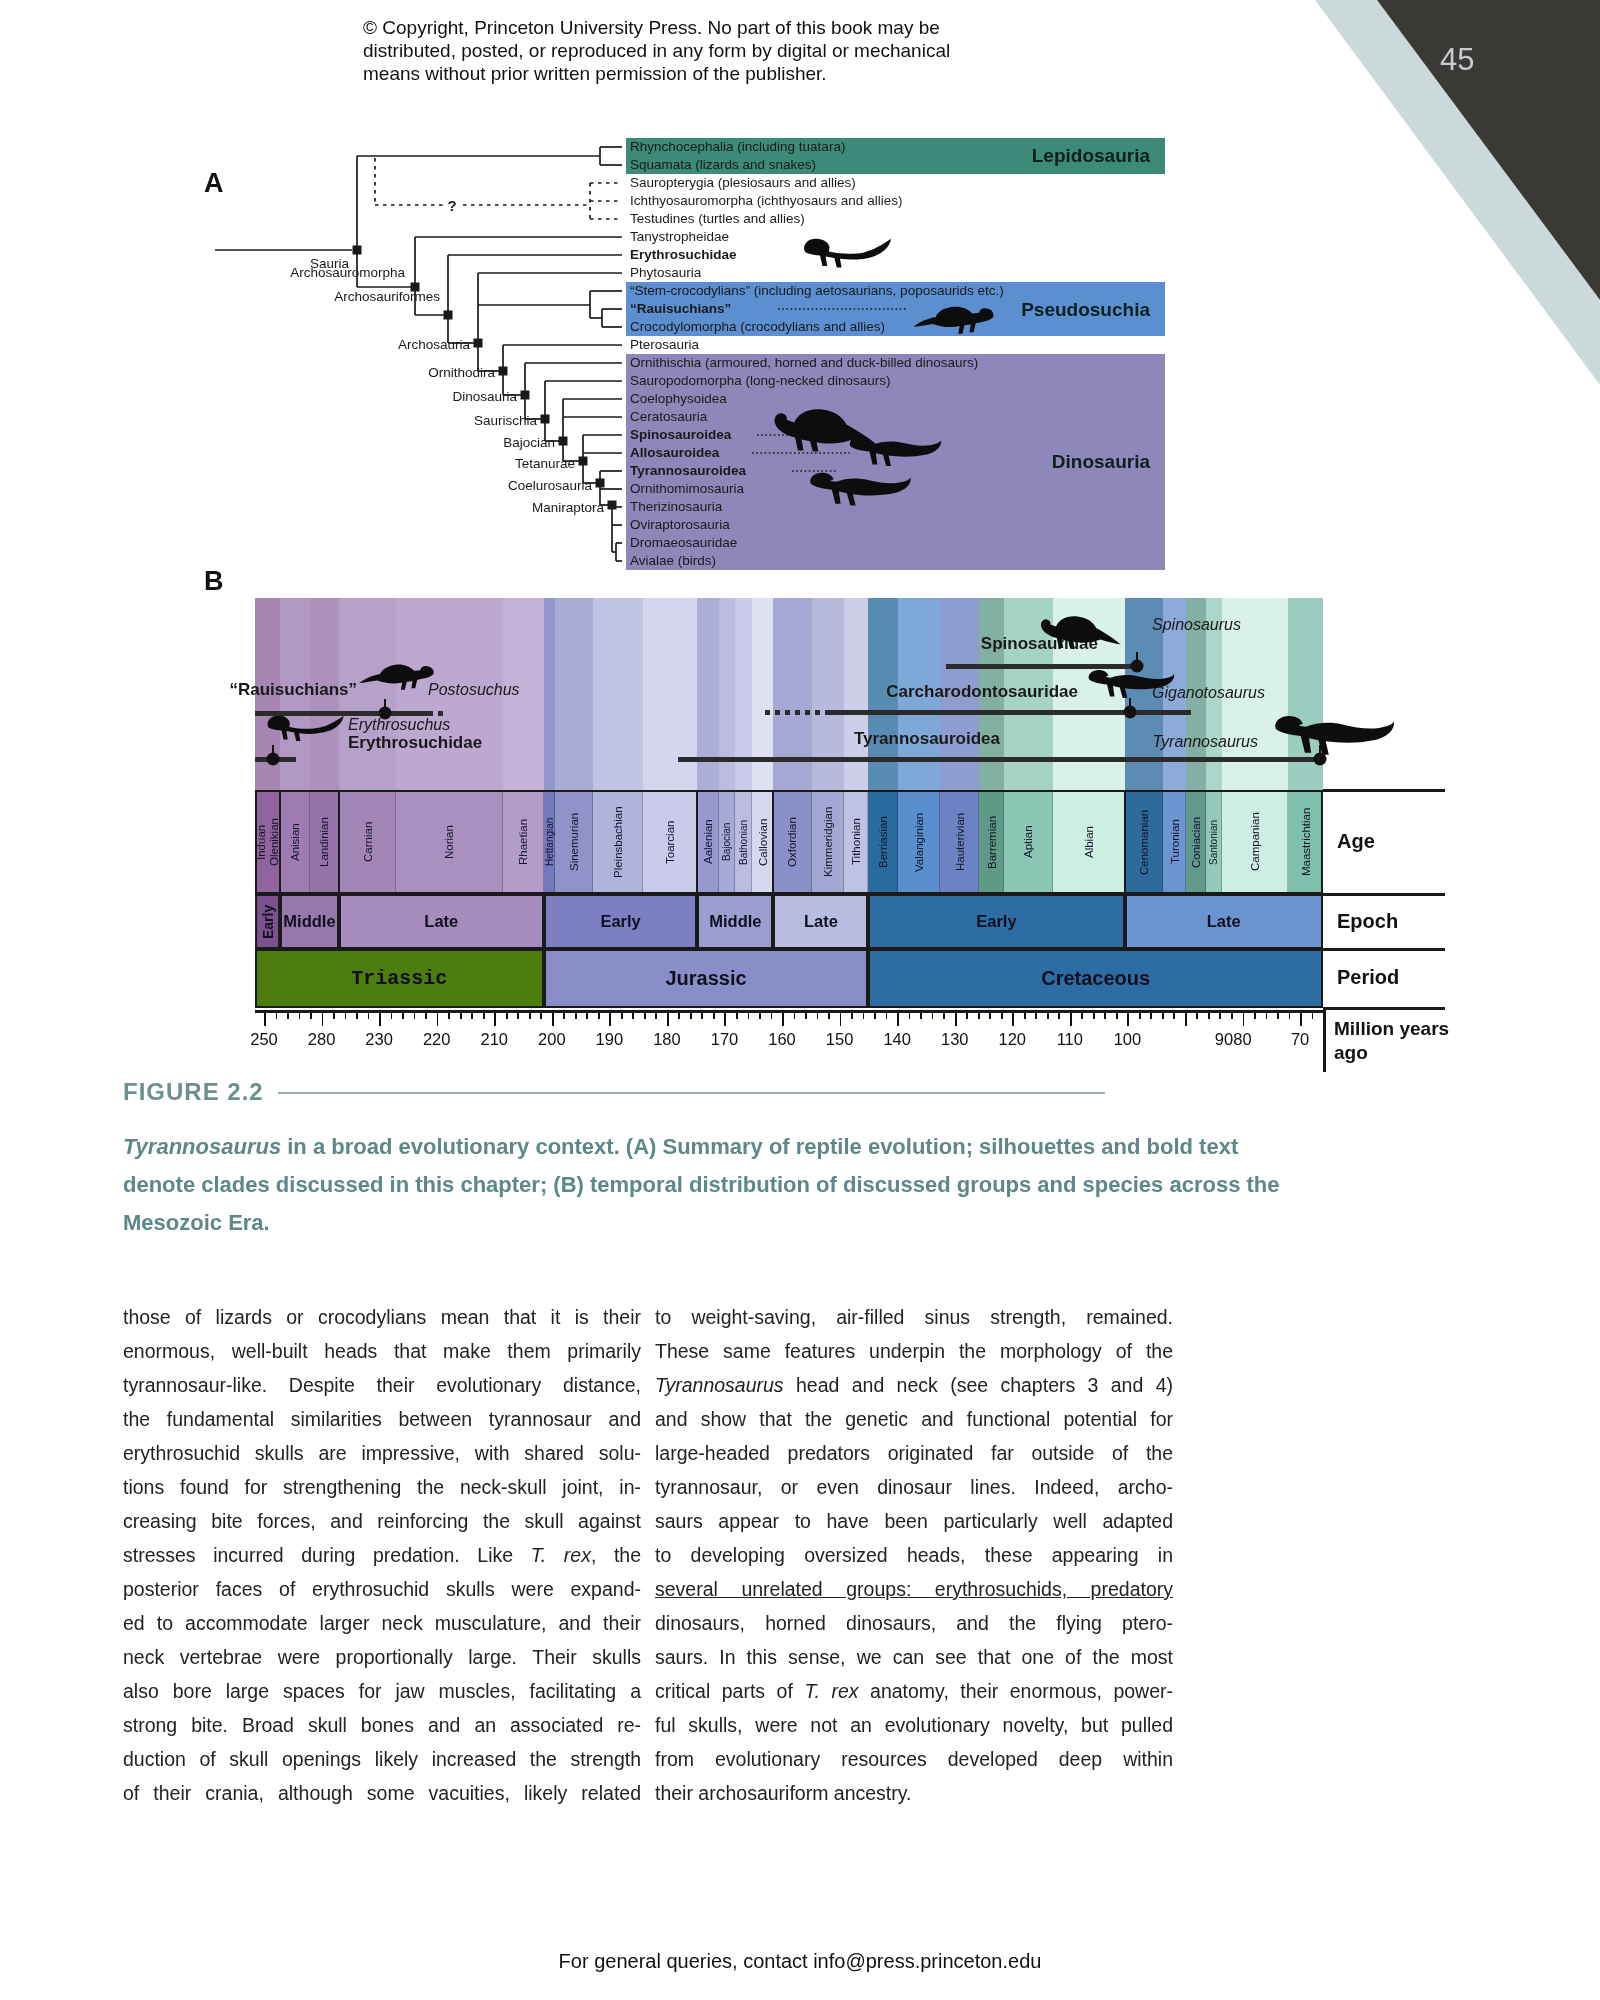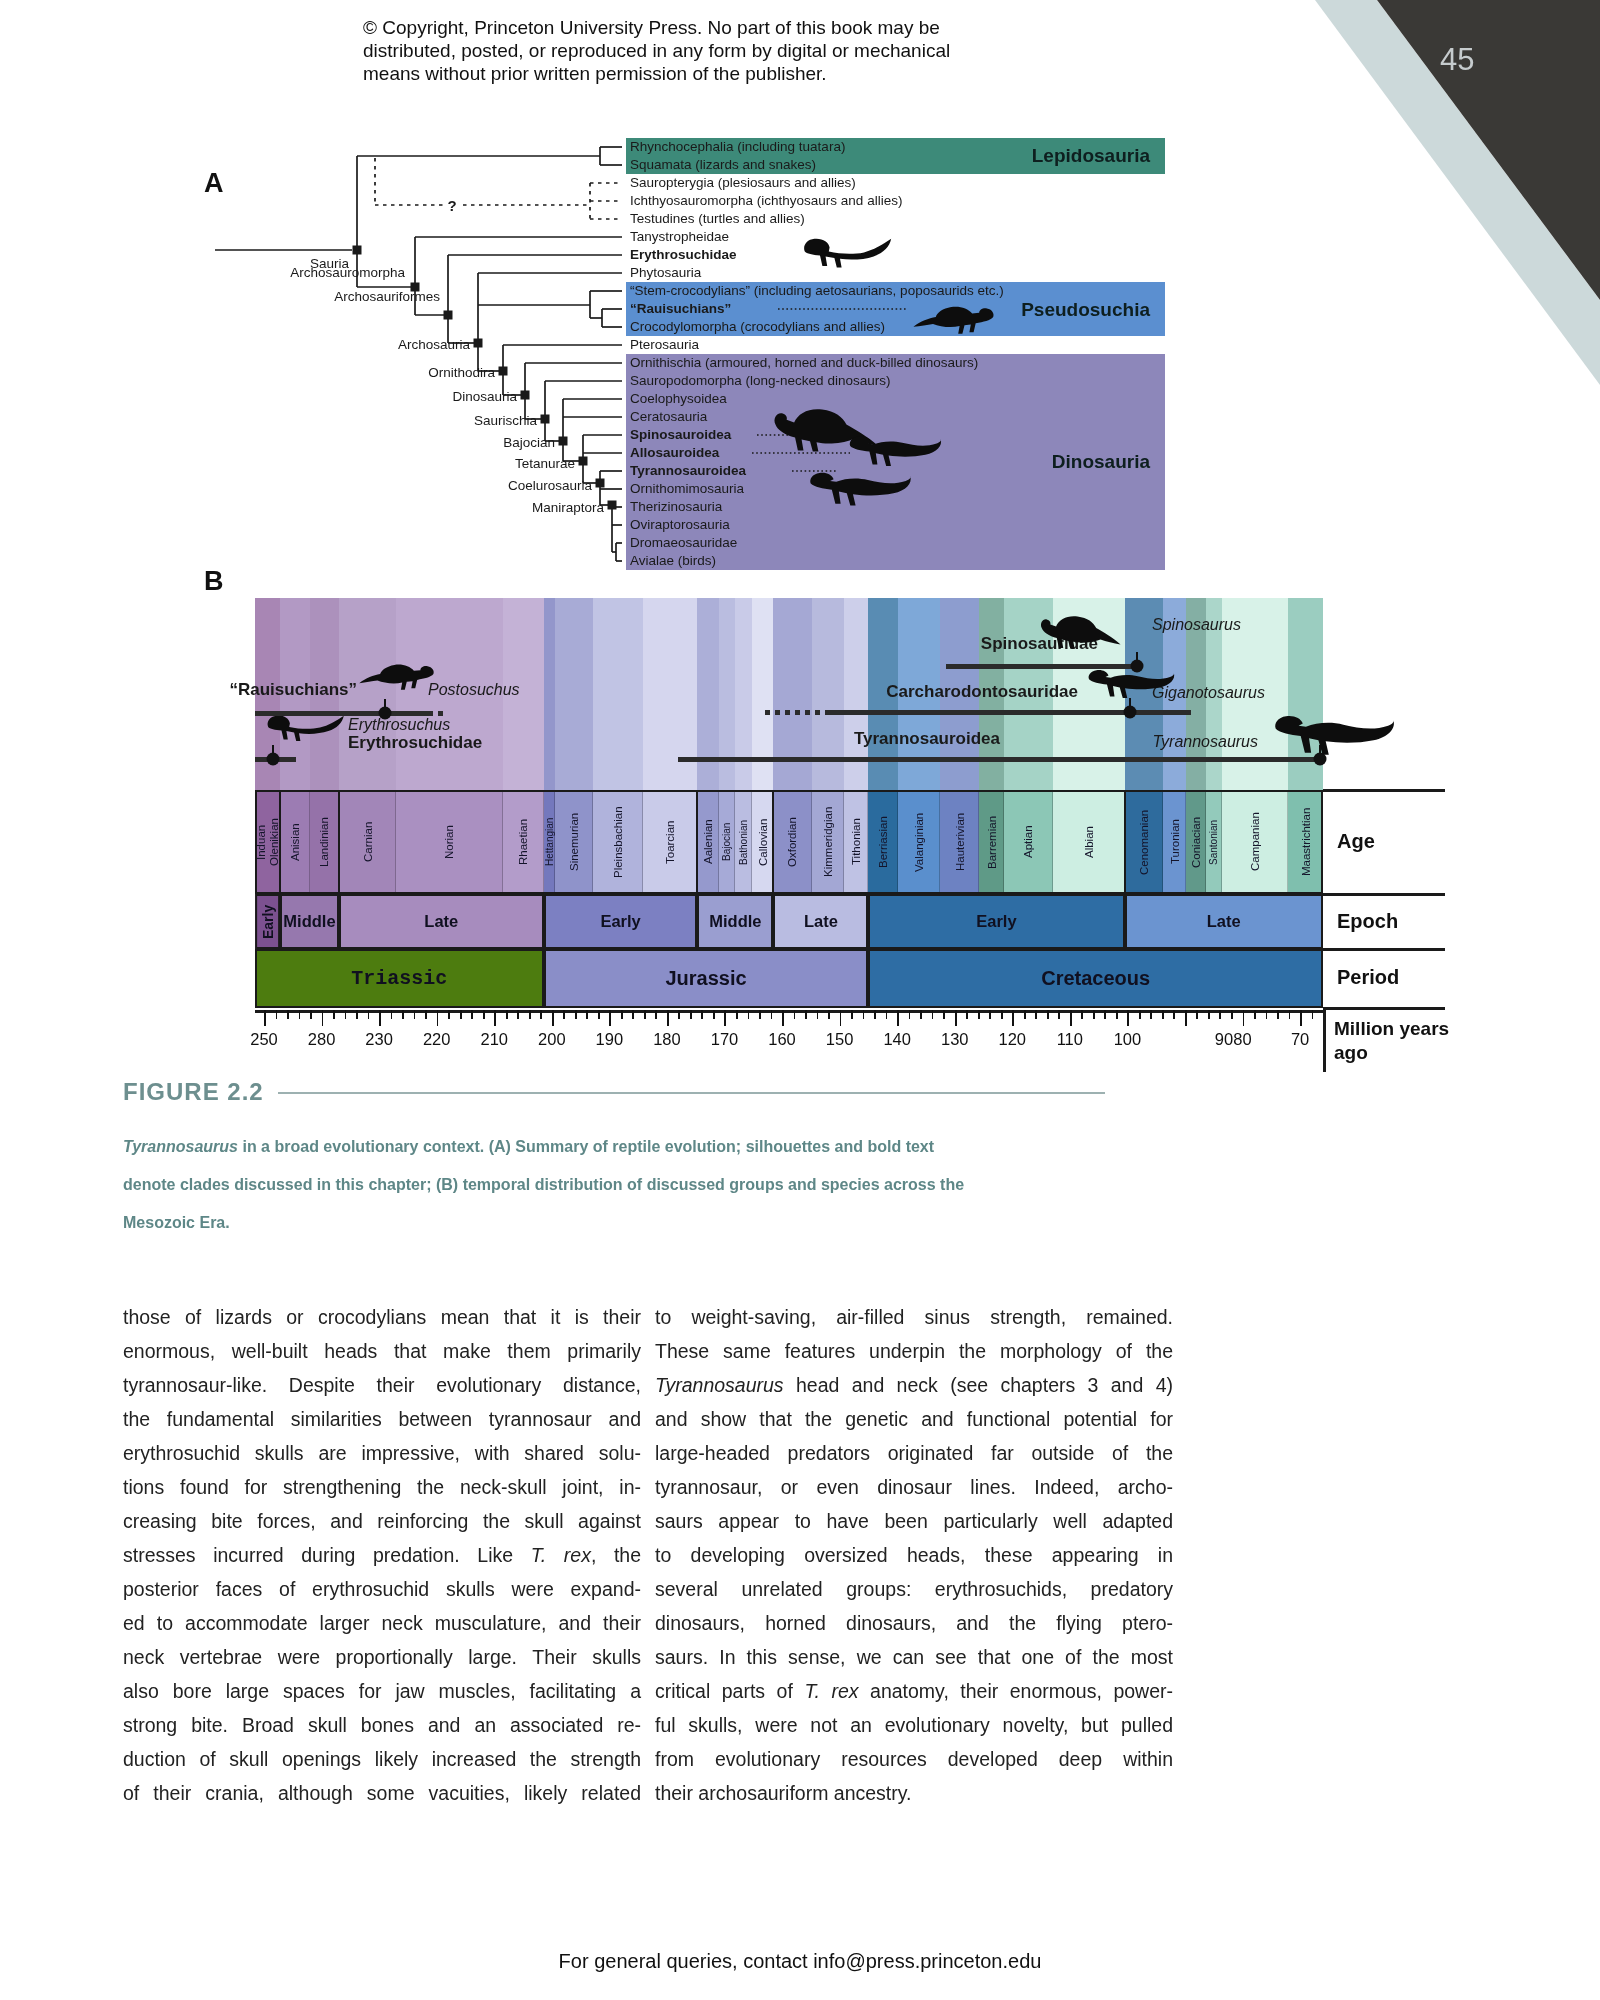--- a/index.html
+++ b/index.html
@@ -34,21 +34,21 @@
   .barconn{position:absolute;width:2px;background:#111;}
   .barlbl{position:absolute;font-size:17px;font-weight:bold;white-space:nowrap;}
   .barlbl.r{transform:translateX(-100%);}
   .specieslbl{position:absolute;font-size:16px;font-style:italic;white-space:nowrap;}
   .specieslbl.r{transform:translateX(-100%);}
   .tick{position:absolute;width:1.8px;background:#111;top:1010px;}
   .ticknum{position:absolute;top:1030px;font-size:16.5px;color:#111;transform:translateX(-50%);}
   .sidelbl{position:absolute;font-size:20px;font-weight:bold;color:#111;}
   .figlabel{position:absolute;left:123px;top:1078px;font-size:24px;font-weight:bold;letter-spacing:1px;color:#6d8f8f;}
   .figrule{position:absolute;left:278px;top:1092px;width:827px;height:2px;background:#9db1b1;}
-  .capline{position:absolute;left:123px;font-size:16px;font-weight:bold;color:#5e8787;line-height:38px;white-space:nowrap;}
+  .capline{position:absolute;left:123px;font-size:22px;font-weight:bold;color:#5e8787;line-height:38px;white-space:nowrap;}
   .bodycol{position:absolute;width:518px;}
   .bodyline{position:absolute;width:100%;font-size:19.5px;color:#222;text-align:justify;height:34px;white-space:normal;}
   .bodyline.j::after{content:"";display:inline-block;width:100%;}
   .footer{position:absolute;left:0;top:1950px;width:1600px;text-align:center;font-size:20px;color:#111;}
   svg{position:absolute;overflow:visible;}
 </style>
 </head>
 <body>
 
 <div id="page">
@@ -496,21 +496,21 @@
     </div>
   <div id="bodyRight" class="bodycol" style="left:655px;top:1306px">
       <div class="bodyline j" style="top:0px;">to weight-saving, air-filled sinus strength, remained.</div>
       <div class="bodyline j" style="top:34px;">These same features underpin the morphology of the</div>
       <div class="bodyline j" style="top:68px;"><i>Tyrannosaurus</i> head and neck (see chapters 3 and 4)</div>
       <div class="bodyline j" style="top:102px;">and show that the genetic and functional potential for</div>
       <div class="bodyline j" style="top:136px;">large-headed predators originated far outside of the</div>
       <div class="bodyline j" style="top:170px;">tyrannosaur, or even dinosaur lines. Indeed, archo-</div>
       <div class="bodyline j" style="top:204px;">saurs appear to have been particularly well adapted</div>
       <div class="bodyline j" style="top:238px;">to developing oversized heads, these appearing in</div>
-      <div class="bodyline j" style="top:272px;">several unrelated groups: erythrosuchids, predatory</div>
+      <div class="bodyline j" style="top:272px;text-decoration:underline;">several unrelated groups: erythrosuchids, predatory</div>
       <div class="bodyline j" style="top:306px;">dinosaurs, horned dinosaurs, and the flying ptero-</div>
       <div class="bodyline j" style="top:340px;">saurs. In this sense, we can see that one of the most</div>
       <div class="bodyline j" style="top:374px;">critical parts of <i>T. rex</i> anatomy, their enormous, power-</div>
       <div class="bodyline j" style="top:408px;">ful skulls, were not an evolutionary novelty, but pulled</div>
       <div class="bodyline j" style="top:442px;">from evolutionary resources developed deep within</div>
       <div class="bodyline" style="top:476px;">their archosauriform ancestry.</div>
     </div>
 
   <div class="footer">For general queries, contact info@press.princeton.edu</div>
 </div>

